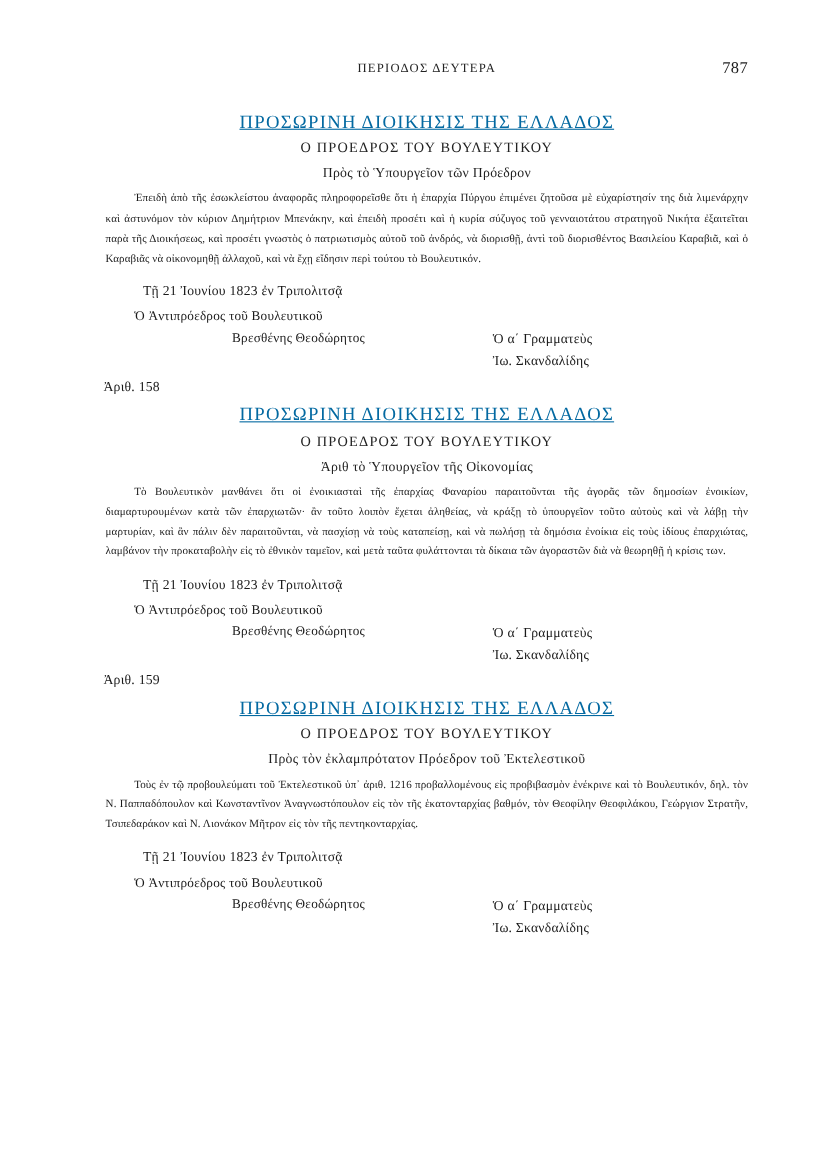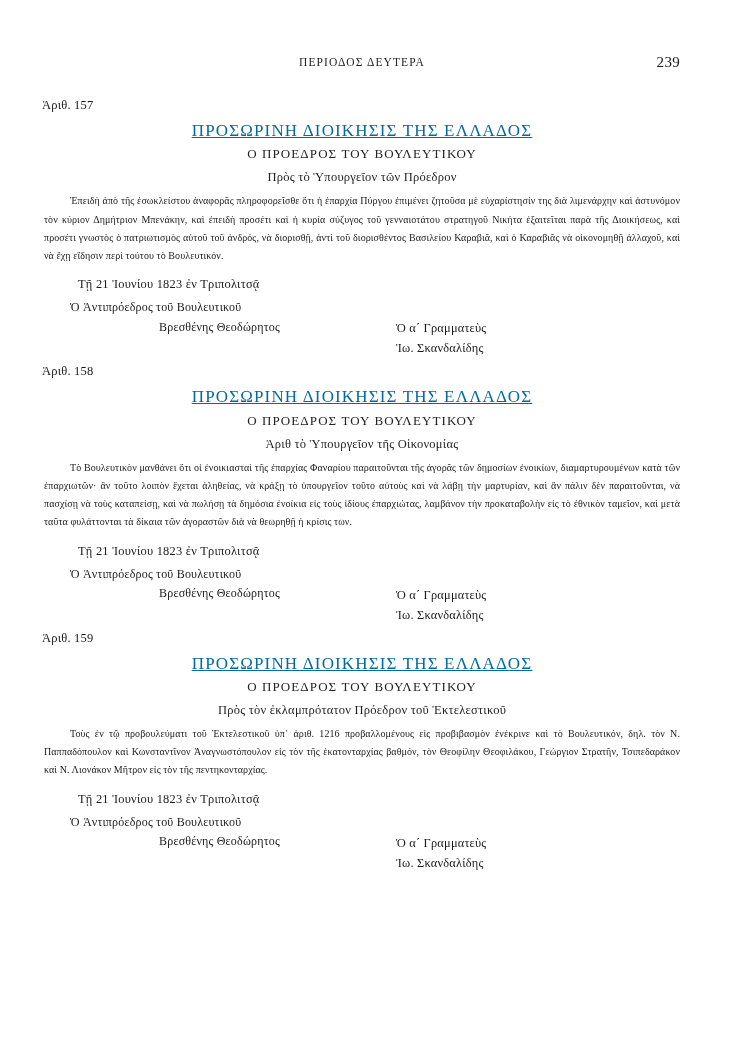--- a/index.html
+++ b/index.html
@@ -15,21 +15,21 @@
     font-family: "Liberation Serif", "DejaVu Serif", serif;
     color: #1a1a1a;
     overflow: hidden;
   }
   .page {
     position: absolute;
     left: 0; top: 0;
     width: 744px;
     height: 1052px;
     box-sizing: border-box;
-    padding: 56px 64px 0 44px;
+    padding: 56px 64px 0 96px;
   }
 
   
   .running-head {
     position: relative;
     height: 26px;
     margin-bottom: 16px;
   }
   .running-head-title {
     text-align: center;
@@ -130,25 +130,24 @@
 
   .gap-after-act { height: 16px; }
 </style>
 </head>
 <body>
 
 <div class="page">
 
   <div class="running-head">
     <div class="running-head-title">ΠΕΡΙΟΔΟΣ ΔΕΥΤΕΡΑ</div>
-    <div class="page-number">239</div>
+    <div class="page-number">787</div>
   </div>
 
   <div class="act">
-    <div class="act-number">Ἀριθ. 157</div>
     <div class="act-title-block">
       <div class="act-title-main">ΠΡΟΣΩΡΙΝΗ ΔΙΟΙΚΗΣΙΣ ΤΗΣ ΕΛΛΑΔΟΣ</div>
       <div class="act-title-sub">Ο ΠΡΟΕΔΡΟΣ ΤΟΥ ΒΟΥΛΕΥΤΙΚΟΥ</div>
     </div>
     <div class="act-recipient">Πρὸς τὸ Ὑπουργεῖον τῶν Πρόεδρον</div>
     <p class="act-body">Ἐπειδὴ ἀπὸ τῆς ἐσωκλείστου ἀναφορᾶς πληροφορεῖσθε ὅτι ἡ ἐπαρχία Πύργου ἐπιμένει ζητοῦσα μὲ εὐχαρίστησίν της διὰ λιμενάρχην καὶ ἀστυνόμον τὸν κύριον Δημήτριον Μπενάκην, καὶ ἐπειδὴ προσέτι καὶ ἡ κυρία σύζυγος τοῦ γενναιοτάτου στρατηγοῦ Νικήτα ἐξαιτεῖται παρὰ τῆς Διοικήσεως, καὶ προσέτι γνωστὸς ὁ πατριωτισμὸς αὐτοῦ τοῦ ἀνδρός, νὰ διορισθῇ, ἀντὶ τοῦ διορισθέντος Βασιλείου Καραβιᾶ, καὶ ὁ Καραβιᾶς νὰ οἰκονομηθῇ ἀλλαχοῦ, καὶ νὰ ἔχῃ εἴδησιν περὶ τούτου τὸ Βουλευτικόν.</p>
     <div class="act-date">Τῇ 21 Ἰουνίου 1823 ἐν Τριπολιτσᾷ</div>
     <div class="signatures">
       <div class="sig-left">
         <span class="sig-left-role">Ὁ Ἀντιπρόεδρος τοῦ Βουλευτικοῦ</span>

